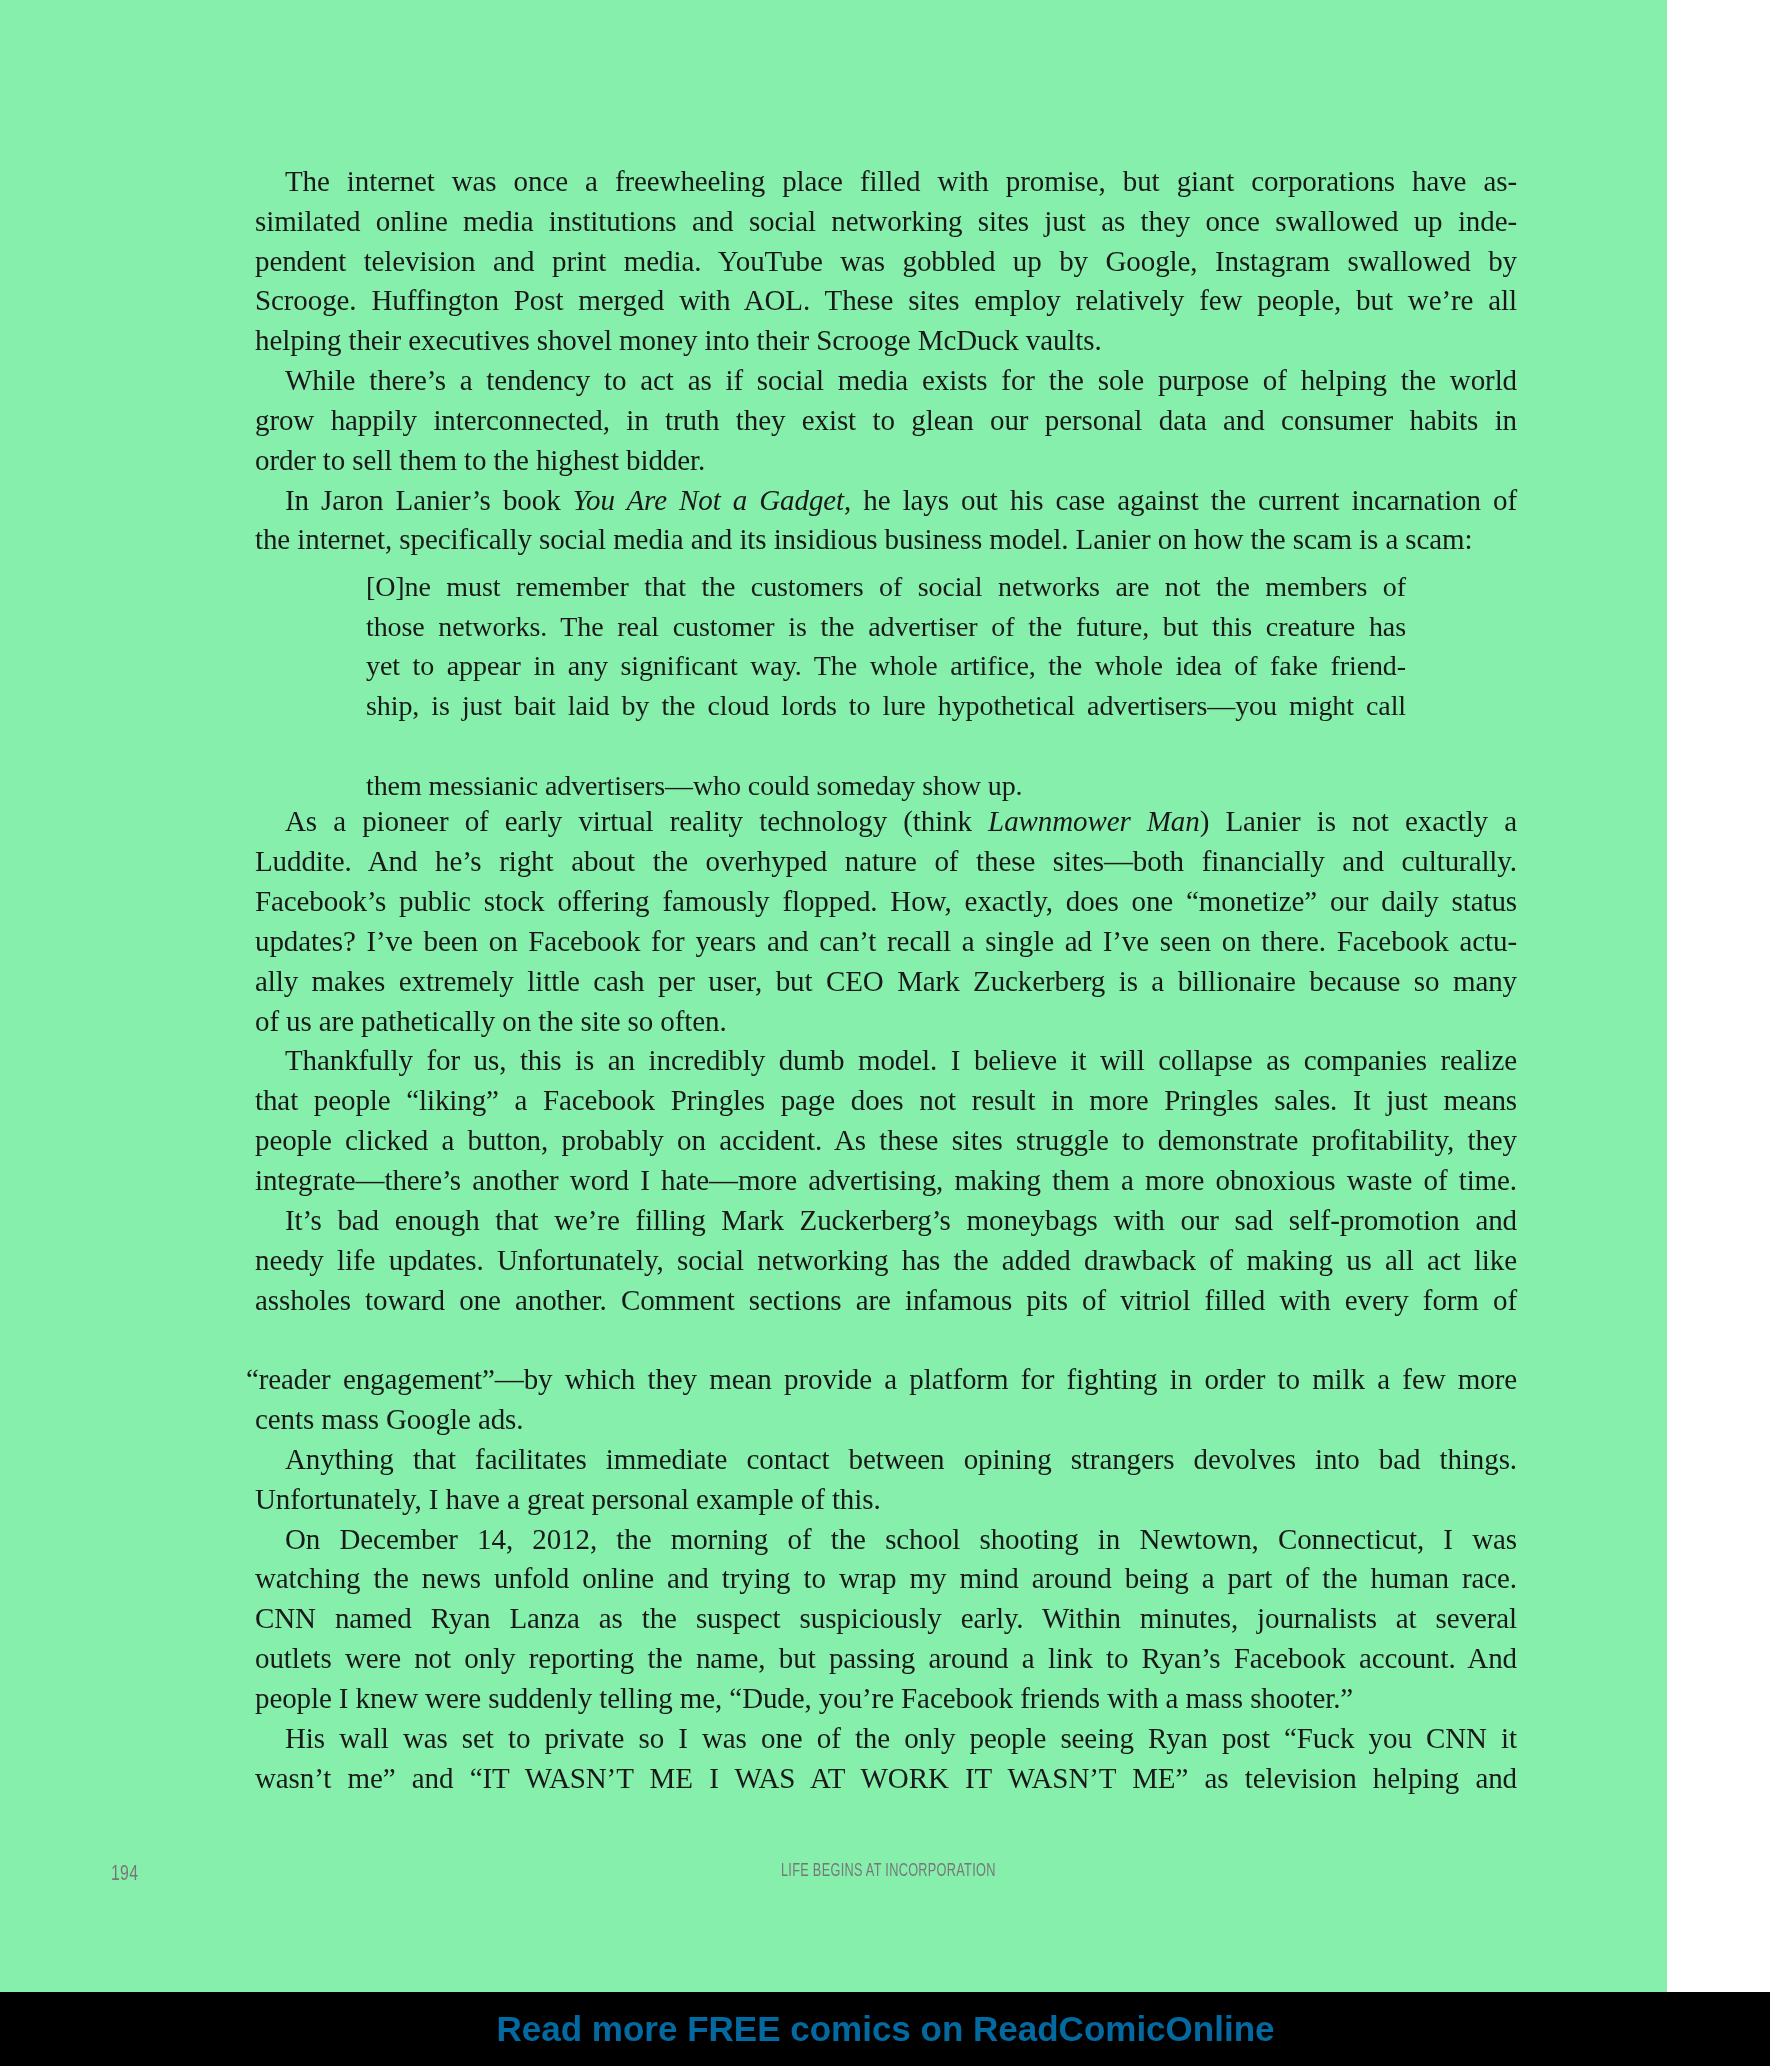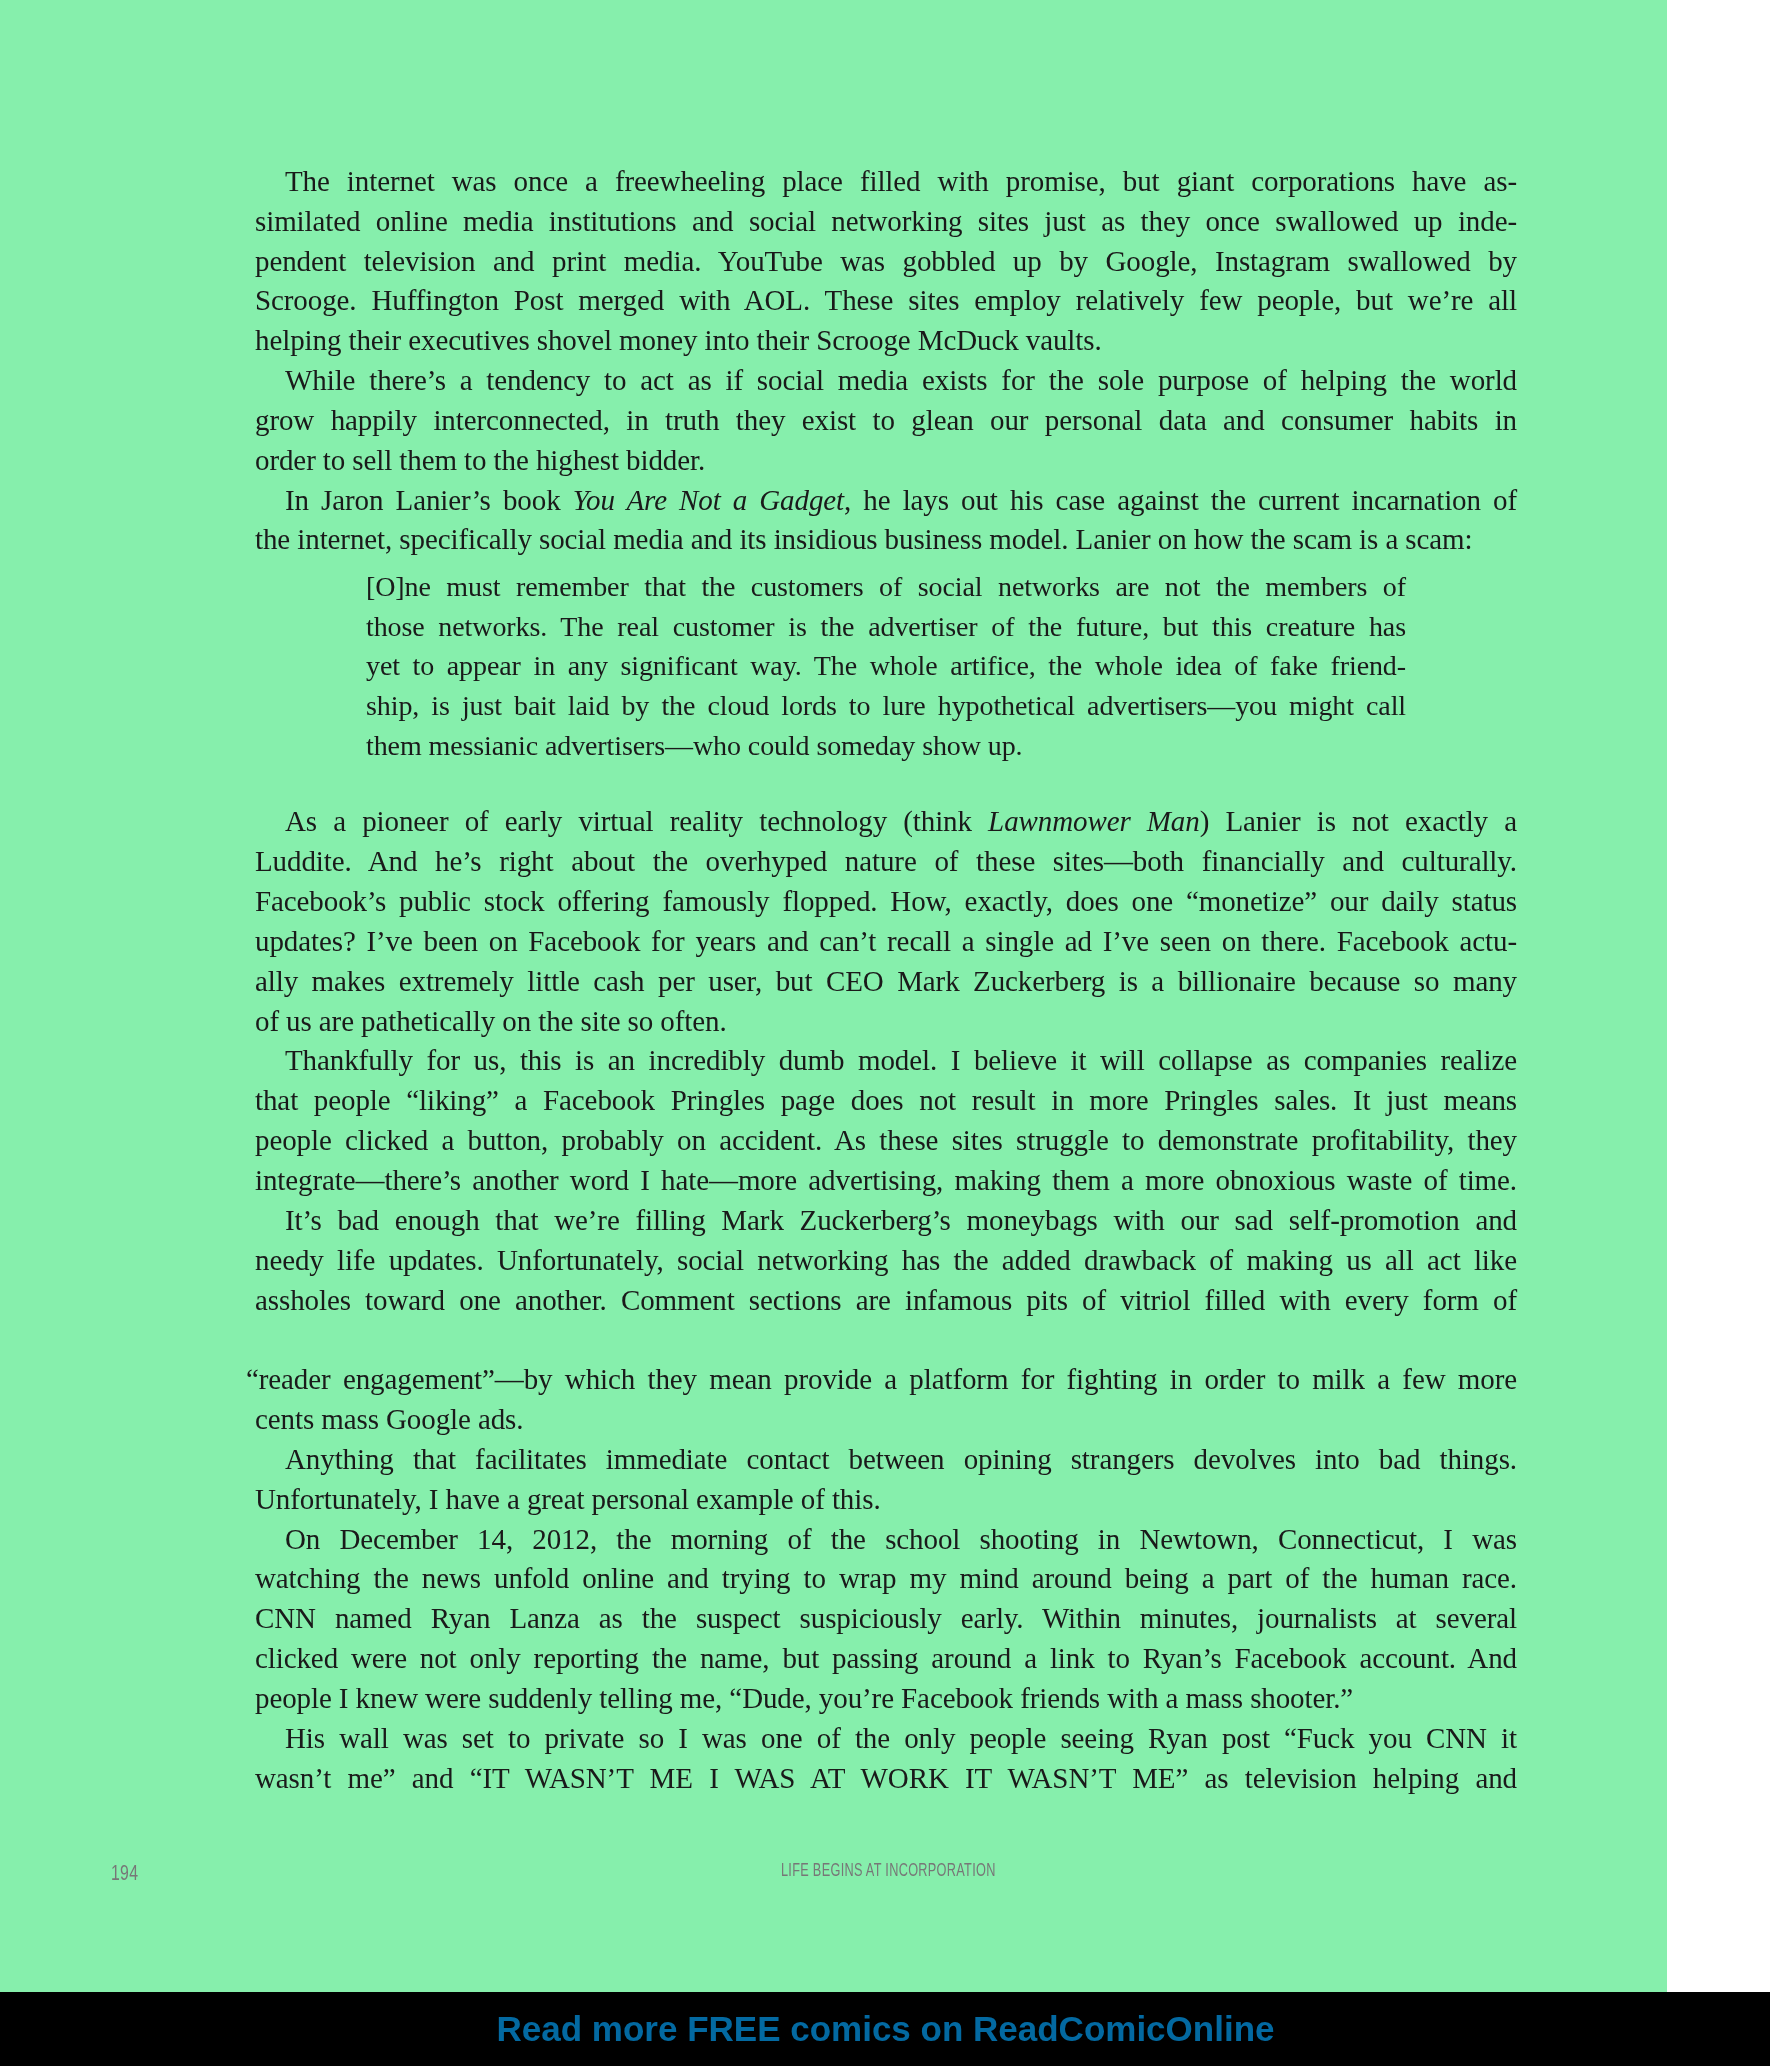--- a/index.html
+++ b/index.html
@@ -9,21 +9,21 @@
   }
   .page { position: absolute; left: 0; top: 0; width: 1667px; height: 1992px; background: #86efac; }
   .line {
     position: absolute; font-size: 29px; line-height: 40px; white-space: nowrap;
     text-align: justify; text-align-last: justify; letter-spacing: -0.1px;
   }
   .line.last { text-align-last: left; }
   .body-line { left: 255px; width: 1262px; }
   .body-line.indent { left: 285px; width: 1232px; }
   .quote-line { left: 366px; width: 1040px; font-size: 28px; }
-  .quote-line.last { text-align-last: left; }
+  .quote-line.last { text-align-last: left; margin-top: 40px; }
   em, .ital { font-style: italic; font-family: Liberation Serif, serif; }
   .folio {
     position: absolute; top: 1860px; font-family: "Liberation Sans", "DejaVu Sans", sans-serif;
     font-size: 17.7px; color: #777; letter-spacing: 0.4px; transform: scaleX(0.72); transform-origin: left center;
   }
   .footer-bar {
     position: absolute; left: 0; top: 1992px; width: 1771px; height: 74px; background: #000;
     display: flex; align-items: center; justify-content: center;
   }
   .footer-text {
@@ -72,21 +72,21 @@
   <div class="line body-line" style="top:1280px">assholes toward one another. Comment sections are infamous pits of vitriol filled with every form of</div>
   <div class="line body-line" style="top:1359px; left:246px; width:1271px;">“reader engagement”—by which they mean provide a platform for fighting in order to milk a few more</div>
   <div class="line body-line last" style="top:1399px">cents mass Google ads.</div>
 
   <div class="line body-line indent" style="top:1439px">Anything that facilitates immediate contact between opining strangers devolves into bad things.</div>
   <div class="line body-line last" style="top:1479px">Unfortunately, I have a great personal example of this.</div>
 
   <div class="line body-line indent" style="top:1519px">On December 14, 2012, the morning of the school shooting in Newtown, Connecticut, I was</div>
   <div class="line body-line" style="top:1558px">watching the news unfold online and trying to wrap my mind around being a part of the human race.</div>
   <div class="line body-line" style="top:1598px">CNN named Ryan Lanza as the suspect suspiciously early. Within minutes, journalists at several</div>
-  <div class="line body-line" style="top:1638px">clicked were not only reporting the name, but passing around a link to Ryan’s Facebook account. And</div>
+  <div class="line body-line" style="top:1638px">outlets were not only reporting the name, but passing around a link to Ryan’s Facebook account. And</div>
   <div class="line body-line last" style="top:1678px">people I knew were suddenly telling me, “Dude, you’re Facebook friends with a mass shooter.”</div>
 
   <div class="line body-line indent" style="top:1718px">His wall was set to private so I was one of the only people seeing Ryan post “Fuck you CNN it</div>
   <div class="line body-line" style="top:1758px">wasn’t me” and “IT WASN’T ME I WAS AT WORK IT WASN’T ME” as television helping and</div>
 
   <div class="folio" style="left:111px; font-size:22px;">194</div>
   <div class="folio" style="left:781px;">LIFE BEGINS AT INCORPORATION</div>
 </div>
 
 <div class="footer-bar">

